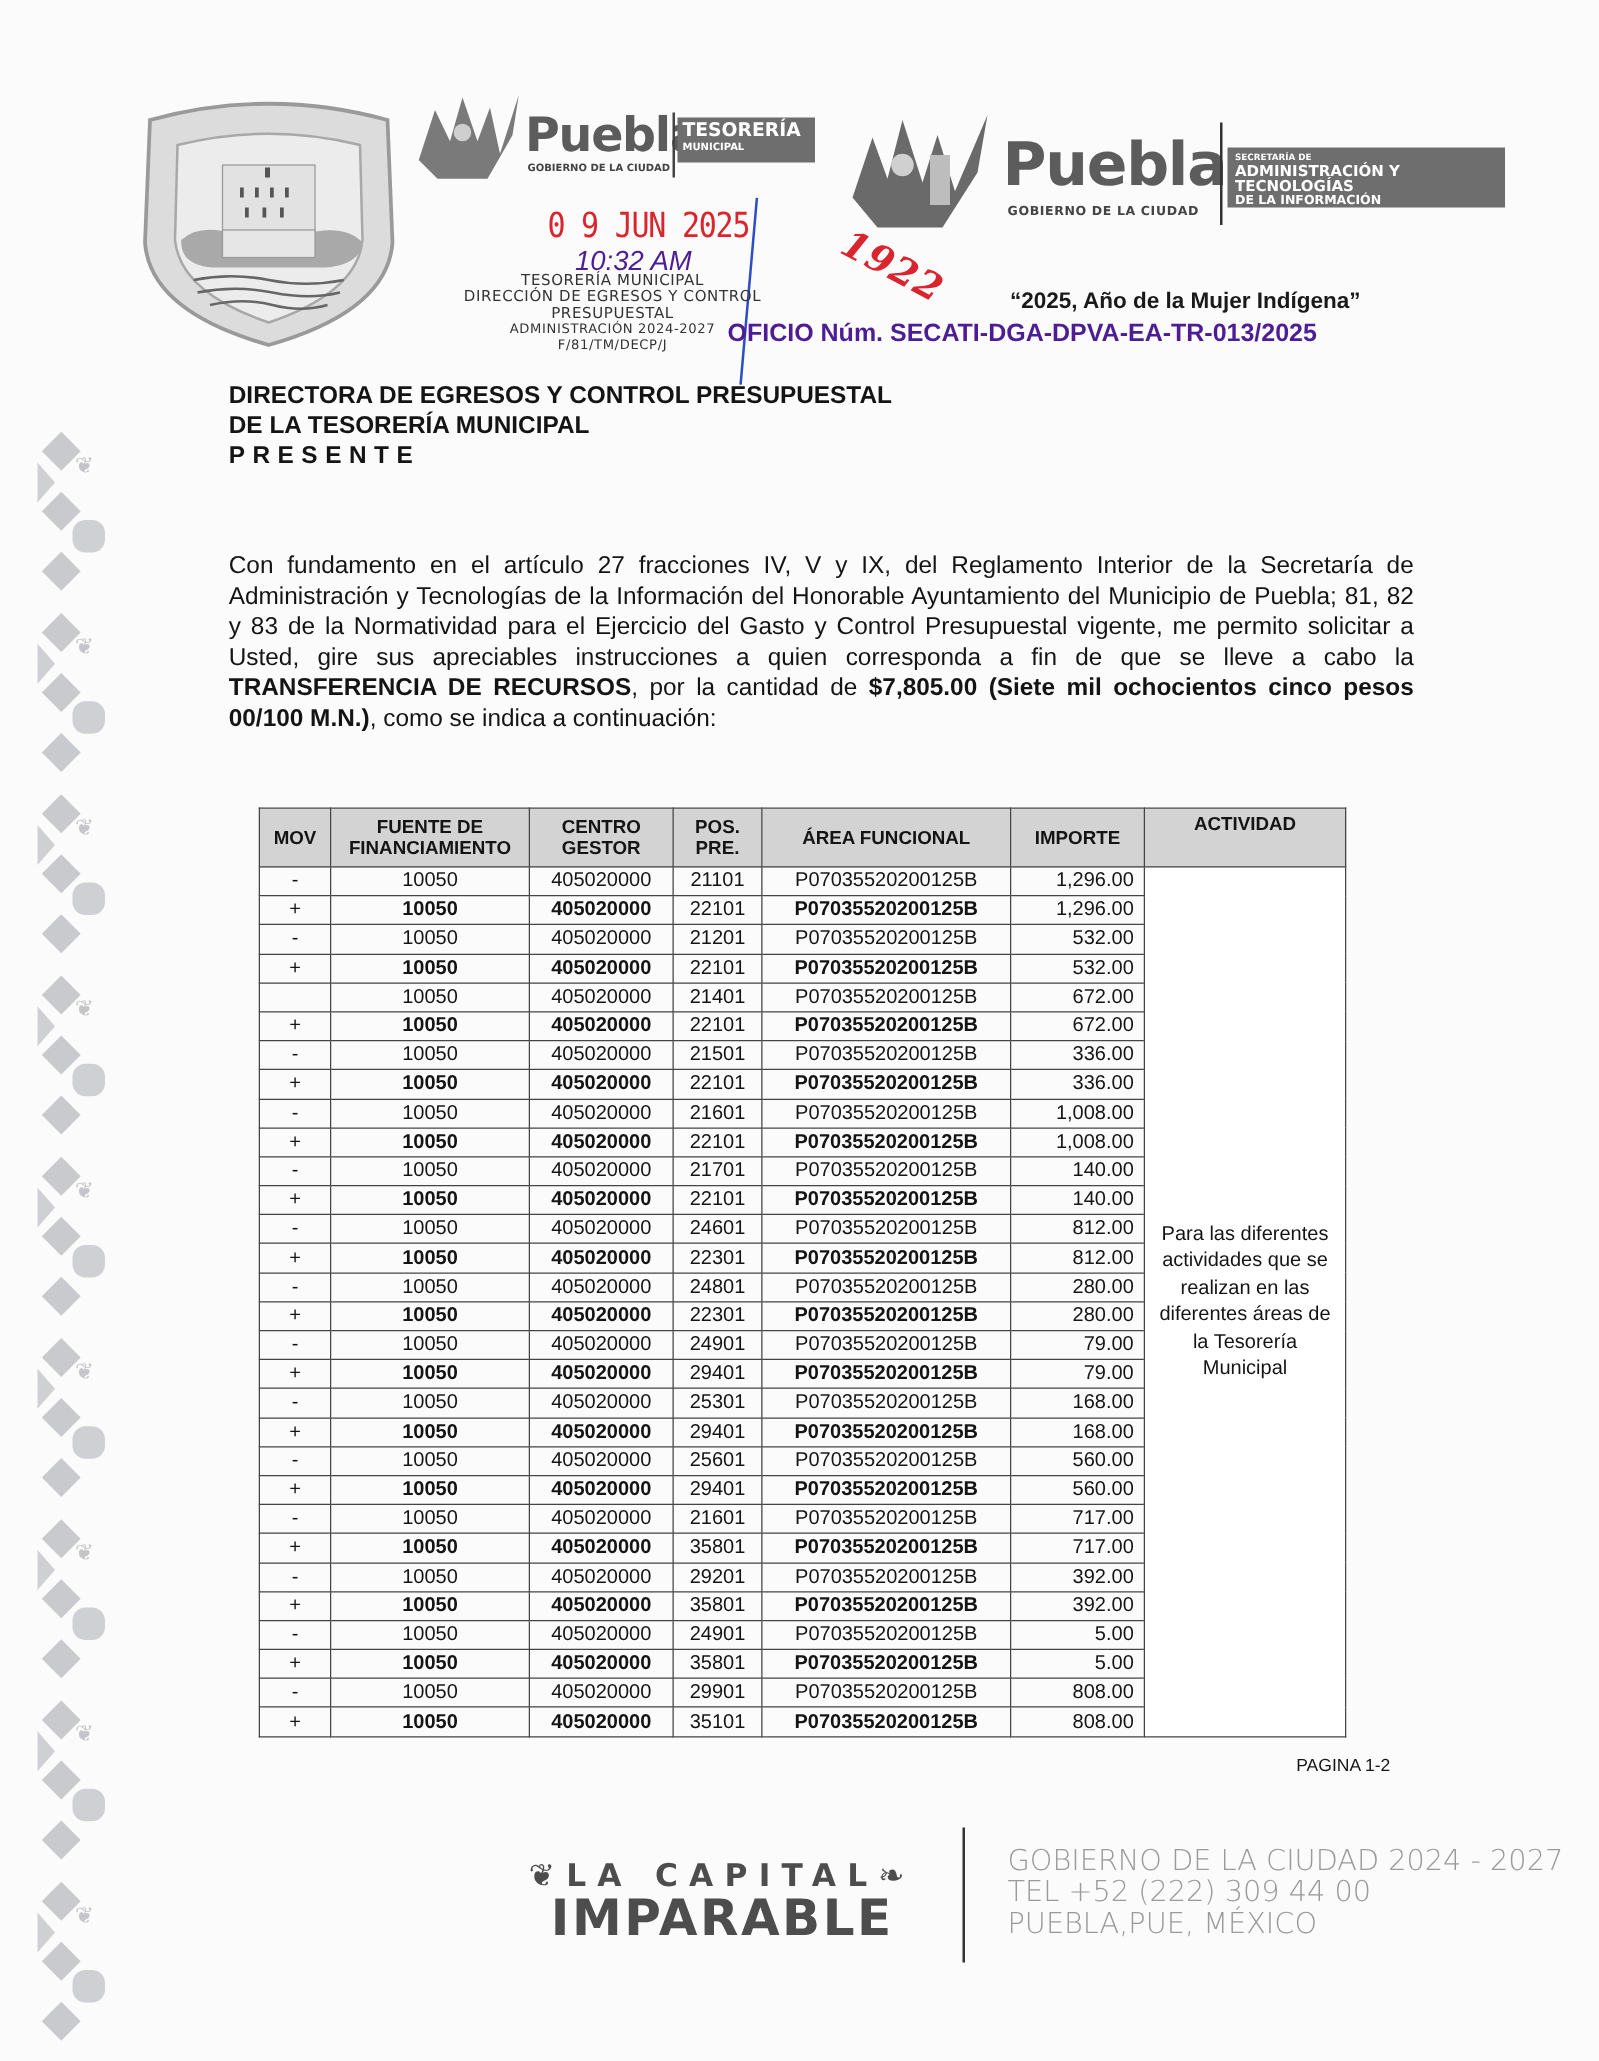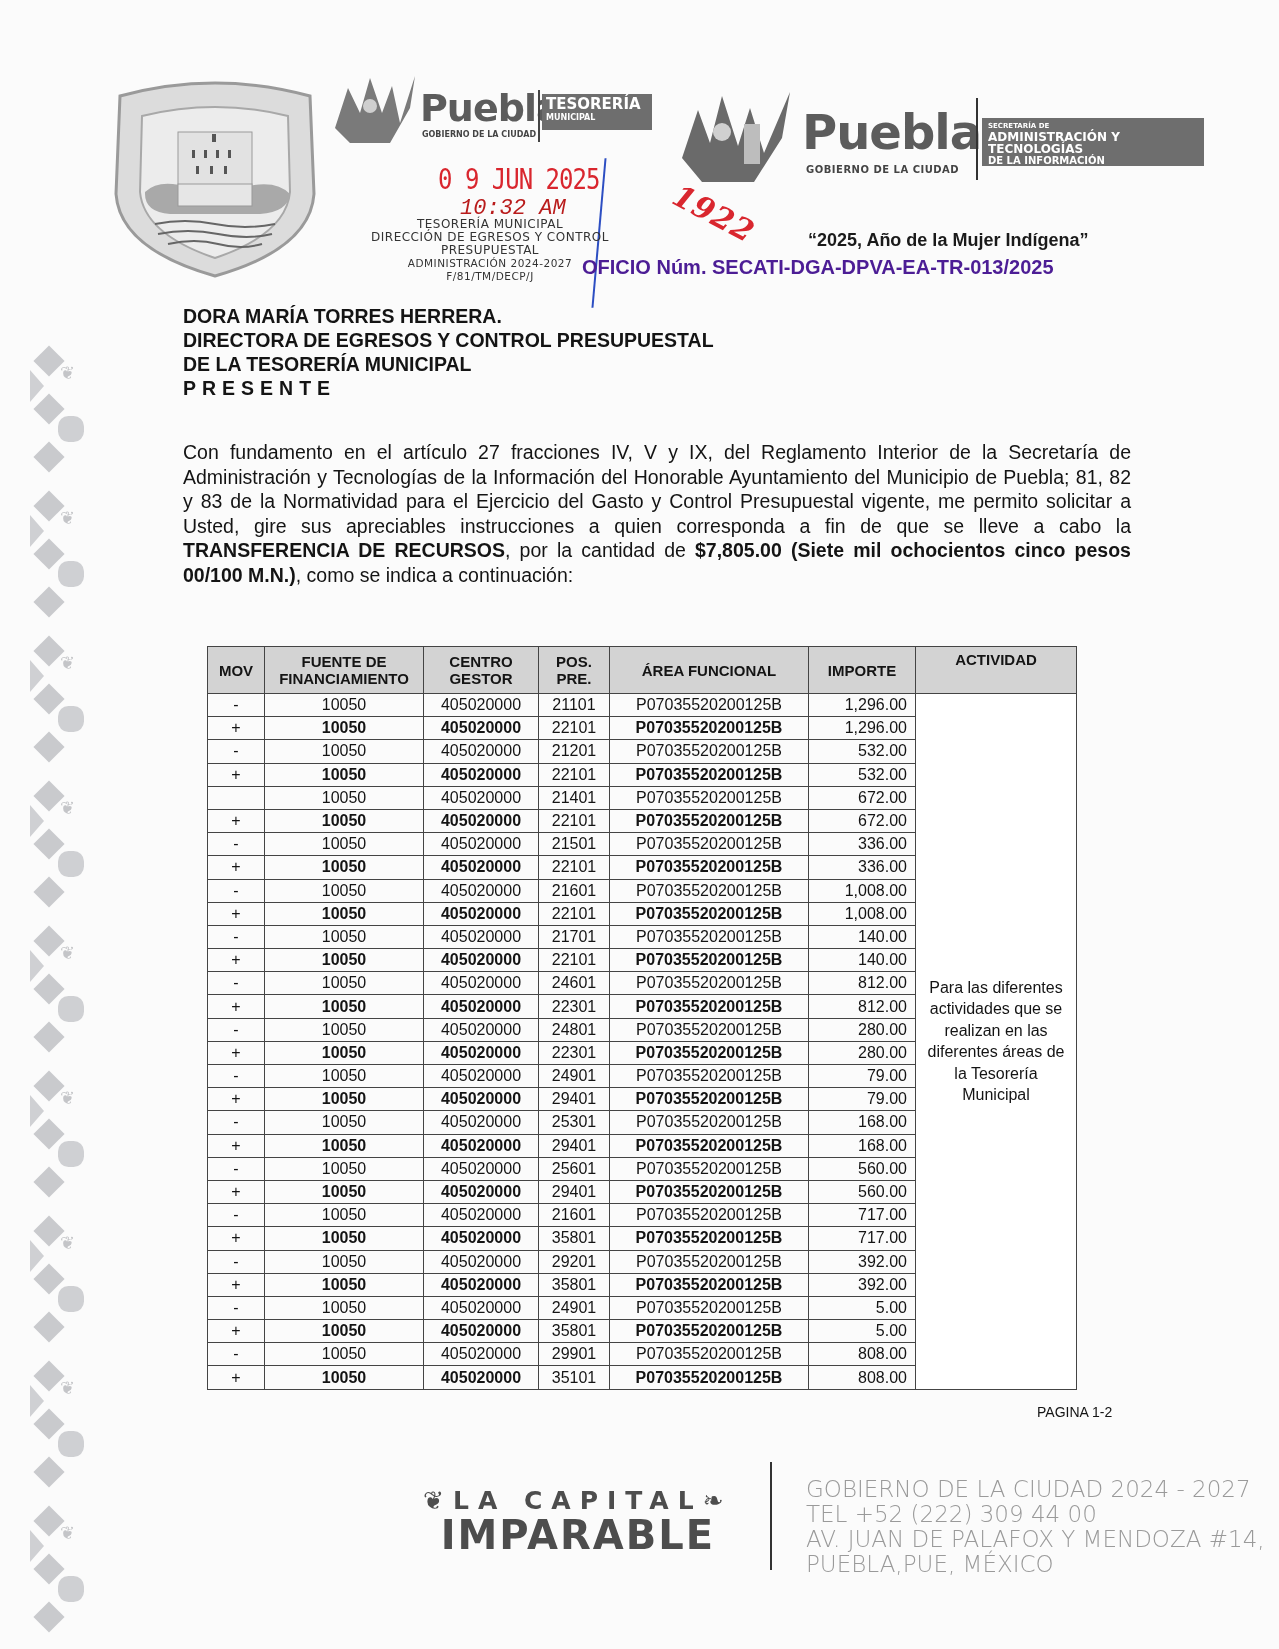--- a/index.html
+++ b/index.html
@@ -22,21 +22,21 @@
   .seal { left: 100px; top: 74px; width: 230px; height: 206px; }
 
   
   .logo1 { left: 330px; top: 68px; width: 340px; height: 80px; }
   .logo2 { left: 678px; top: 88px; width: 560px; height: 96px; }
   .puebla-word { font-family: "DejaVu Sans", sans-serif; font-weight: bold; color: #5c5c5c; letter-spacing: -1px; }
   .tag-box { background: #6e6e6e; color: #fff; font-weight: bold; font-family: "DejaVu Sans", sans-serif; }
 
   
   .stamp-date { left: 438px; top: 166px; font-family: "DejaVu Sans Mono", monospace; color: #d9262e; font-size: 24px; letter-spacing: -1px; transform: scaleY(1.15); }
-  .stamp-time { left: 460px; top: 196px; color: #b91c1c; font-family: Liberation Mono, monospace; font-style: italic; font-size: 22px; }
+  .stamp-time { left: 460px; top: 196px; color: #4c1d95; font-family: Liberation Sans, sans-serif; font-style: italic; font-size: 22px; }
   .stamp-line { left: 598px; top: 158px; width: 2px; height: 150px; background: #2c4ec2; transform: rotate(5deg); }
   .stamp-text { left: 355px; top: 218px; width: 270px; text-align: center; font-family: "DejaVu Sans", sans-serif; color: #333; line-height: 13px; }
   .stamp-text div { font-size: 12px; letter-spacing: 0.5px; }
   .stamp-text .small { font-size: 10.5px; }
   .folio { left: 670px; top: 196px; color: #d9262e; font-family: "DejaVu Serif", serif; font-style: italic; font-weight: bold; font-size: 30px; transform: rotate(28deg); letter-spacing: 1px; }
 
   .motto { left: 808px; top: 230px; font-size: 18px; font-weight: bold; color: #1a1a1a; }
   .oficio { left: 582px; top: 256px; font-size: 20px; font-weight: bold; color: #4c1d95; }
 
   .recipient { left: 183px; top: 304px; font-size: 19.5px; font-weight: bold; line-height: 24px; }
@@ -187,21 +187,20 @@
   <div>PRESUPUESTAL</div>
   <div class="small">ADMINISTRACIÓN 2024-2027</div>
   <div class="small">F/81/TM/DECP/J</div>
 </div>
 <div class="abs folio">1922</div>
 
 <div class="abs motto">“2025, Año de la Mujer Indígena”</div>
 <div class="abs oficio">OFICIO Núm. SECATI-DGA-DPVA-EA-TR-013/2025</div>
 
 <div class="abs recipient">
-  <div>DORA MARÍA TORRES HERRERA.</div>
   <div>DIRECTORA DE EGRESOS Y CONTROL PRESUPUESTAL</div>
   <div>DE LA TESORERÍA MUNICIPAL</div>
   <div class="presente">PRESENTE</div>
 </div>
 
 <div class="abs body-text"><span>Con fundamento en el artículo 27 fracciones IV, V y IX, del Reglamento Interior de la Secretaría de Administración y Tecnologías de la Información del Honorable Ayuntamiento del Municipio de Puebla; 81, 82 y 83 de la Normatividad para el Ejercicio del Gasto y Control Presupuestal vigente, me permito solicitar a Usted, gire sus apreciables instrucciones a quien corresponda a fin de que se lleve a cabo la </span><b>TRANSFERENCIA DE RECURSOS</b><span>, por la cantidad de </span><b>$7,805.00 (Siete mil ochocientos cinco pesos 00/100 M.N.)</b><span>, como se indica a continuación:</span></div>
 
 <table class="abs tbl">
   <thead>
     <tr>
@@ -462,15 +461,14 @@
 <div class="abs page-num">PAGINA 1-2</div>
 
 <div class="abs footer-logo">
   <div class="fl-top"><span>❦</span><span>LA CAPITAL</span><span>❧</span></div>
   <div class="fl-bottom">IMPARABLE</div>
 </div>
 <div class="abs footer-sep"></div>
 <div class="abs footer-info">
   <div>GOBIERNO DE LA CIUDAD 2024 - 2027</div>
   <div>TEL +52 (222) 309 44 00</div>
-  <div>AV. JUAN DE PALAFOX Y MENDOZA #14,</div>
   <div>PUEBLA,PUE, MÉXICO</div>
 </div>
 
 </body></html>

